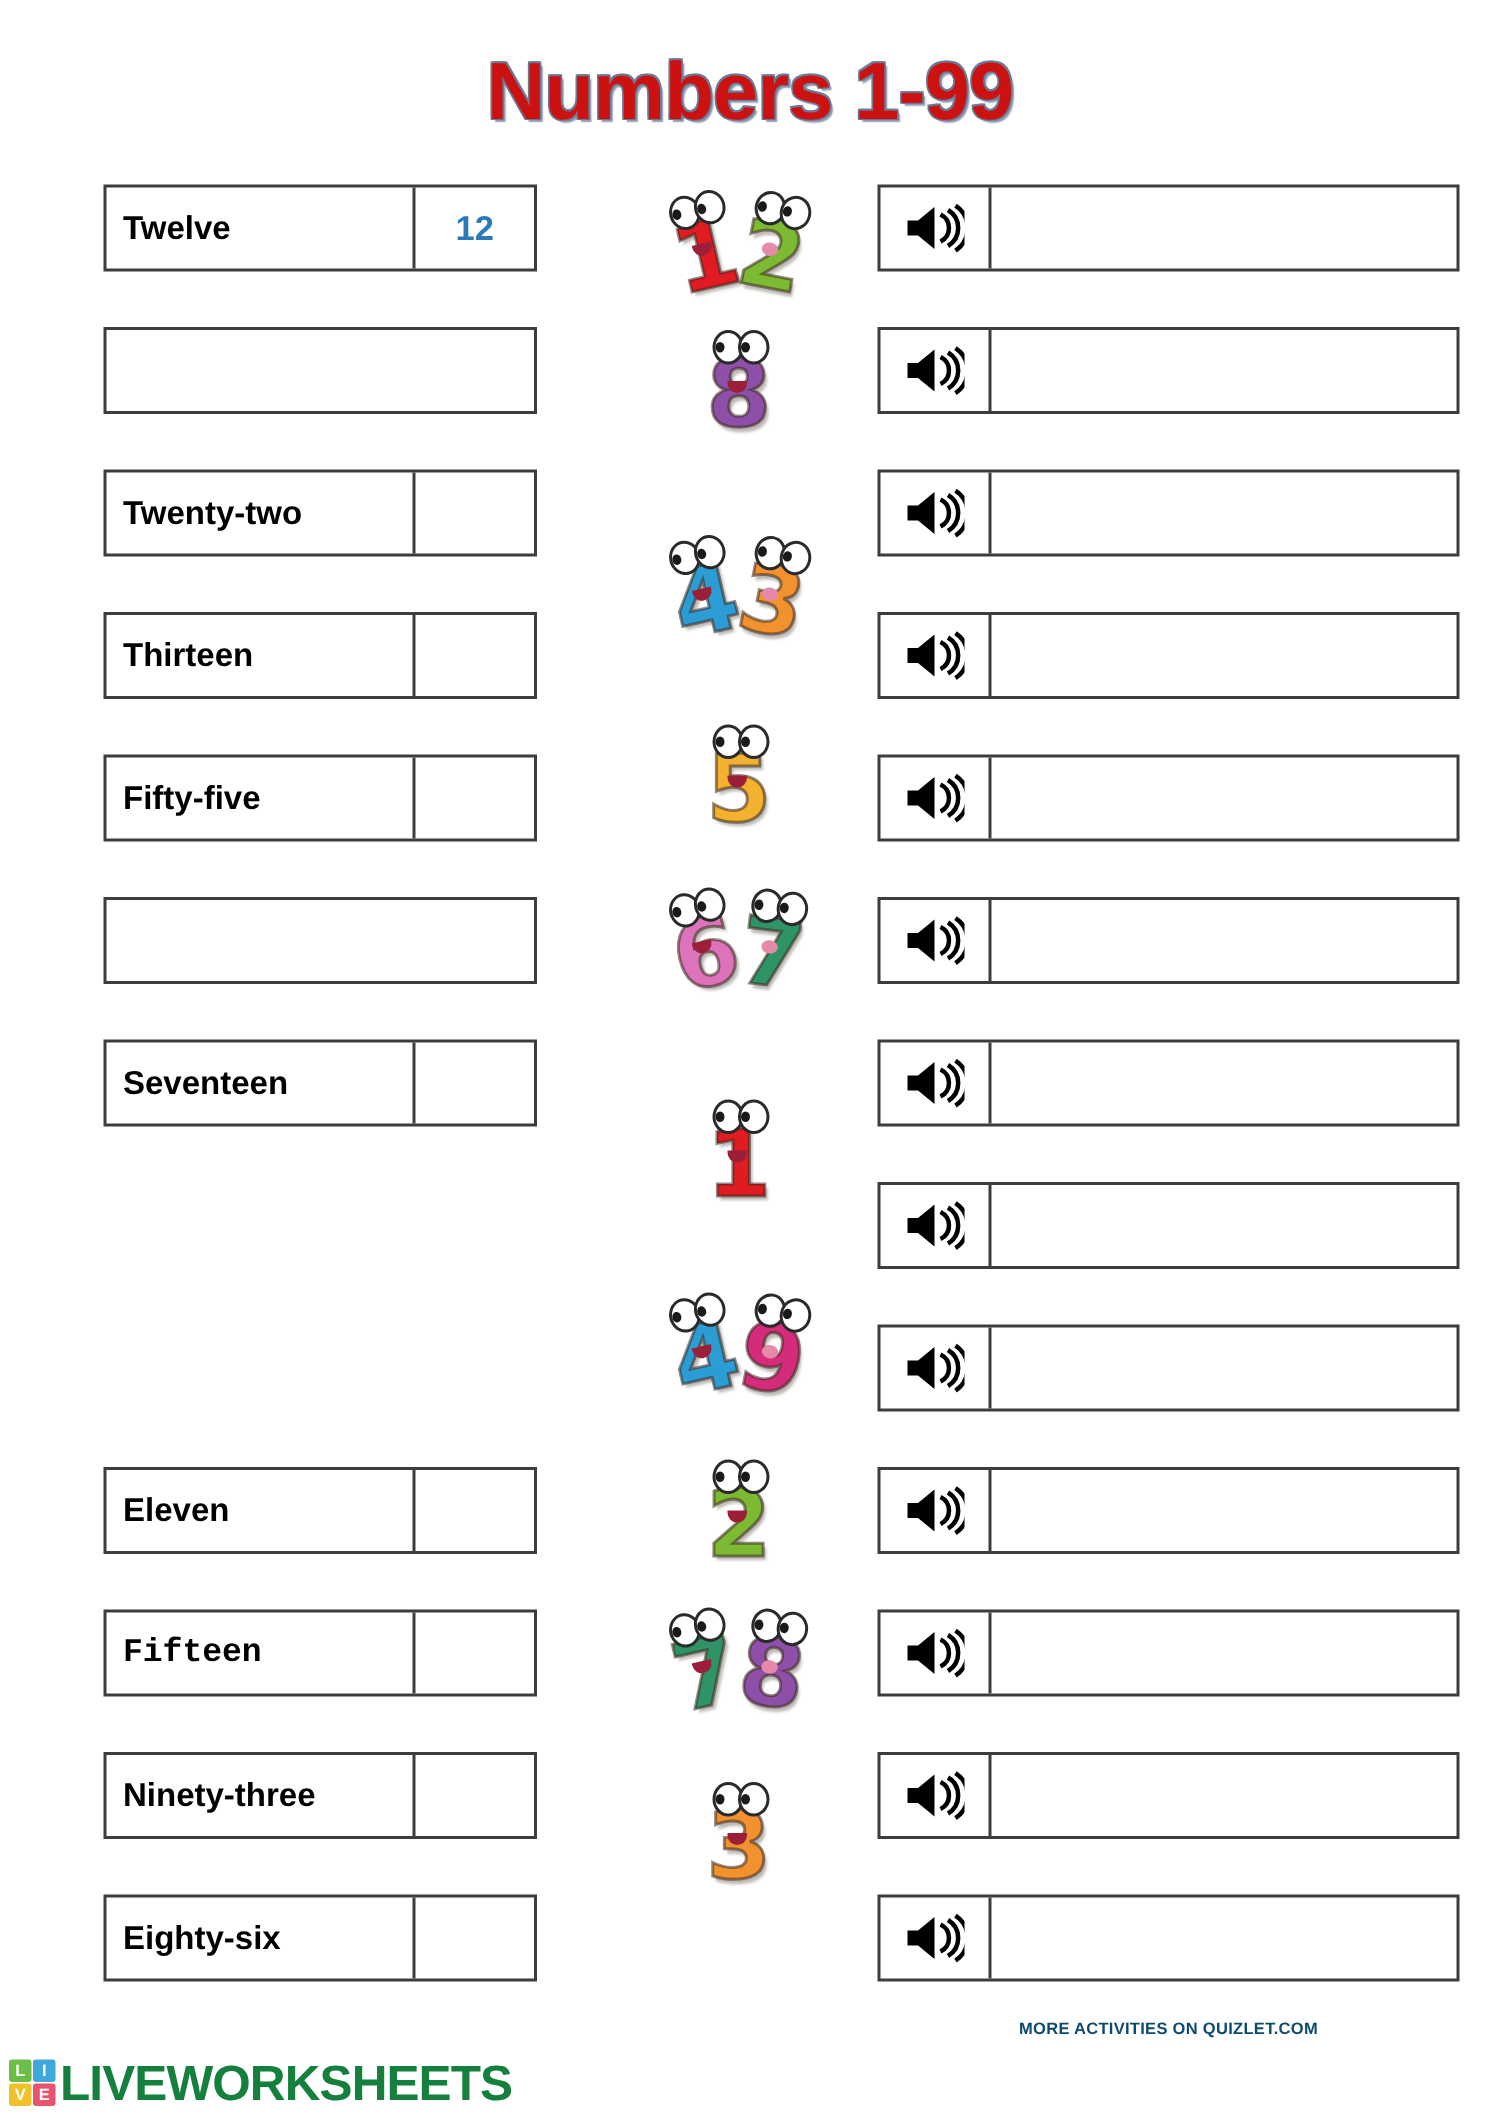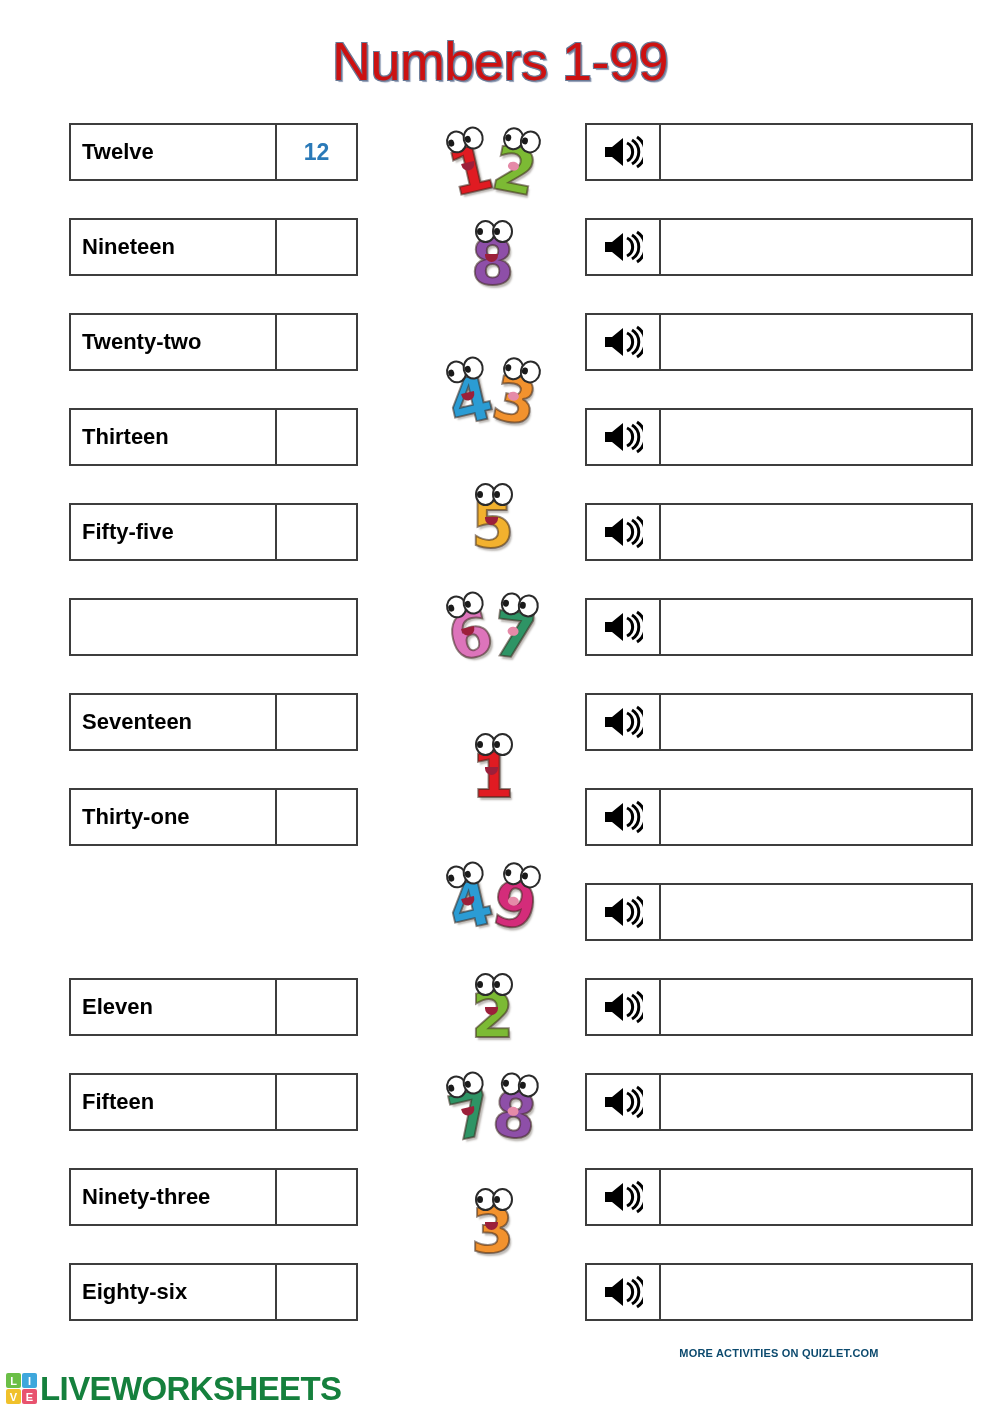--- a/index.html
+++ b/index.html
@@ -14,21 +14,21 @@
   }
 
   
   #worksheet-title {
     position: absolute;
     top: 30px;
     left: 0;
     width: 1000px;
     text-align: center;
     font-size: 54px;
-    font-weight: normal;
+    font-weight: bold;
     color: #cc1111;
     letter-spacing: -0.5px;
     text-shadow:
        1px  1px 0 #6a7a96,
       -1px  1px 0 #6a7a96,
        1px -1px 0 #6a7a96,
       -1px -1px 0 #6a7a96,
        2px  2px 1px #8d9ab3;
     white-space: nowrap;
   }
@@ -227,21 +227,20 @@
             <path d="M24 8 A10 10 0 0 1 24 26" stroke="#000" stroke-width="3" fill="none"></path>
             <path d="M29 5 A14 14 0 0 1 29 29" stroke="#000" stroke-width="3" fill="none"></path>
             <path d="M34 2 A18 18 0 0 1 34 32" stroke="#000" stroke-width="3" fill="none"></path>
           </svg>
         </div>
         <div class="audio-blank"></div>
       </div>
     </div>
     <div class="row" style="top: 218px;">
       <div class="word-group">
-        <div class="word-cell">Nineteen</div>
         <div class="answer-cell"></div>
       </div>
       <div class="audio-group">
         <div class="speaker-cell">
           <svg width="40" height="34" viewBox="0 0 40 34">
             <path d="M2 12 H9 L20 3 V31 L9 22 H2 Z" fill="#000"></path>
             <path d="M24 8 A10 10 0 0 1 24 26" stroke="#000" stroke-width="3" fill="none"></path>
             <path d="M29 5 A14 14 0 0 1 29 29" stroke="#000" stroke-width="3" fill="none"></path>
             <path d="M34 2 A18 18 0 0 1 34 32" stroke="#000" stroke-width="3" fill="none"></path>
           </svg>
@@ -327,24 +326,20 @@
             <path d="M2 12 H9 L20 3 V31 L9 22 H2 Z" fill="#000"></path>
             <path d="M24 8 A10 10 0 0 1 24 26" stroke="#000" stroke-width="3" fill="none"></path>
             <path d="M29 5 A14 14 0 0 1 29 29" stroke="#000" stroke-width="3" fill="none"></path>
             <path d="M34 2 A18 18 0 0 1 34 32" stroke="#000" stroke-width="3" fill="none"></path>
           </svg>
         </div>
         <div class="audio-blank"></div>
       </div>
     </div>
     <div class="row" style="top: 788px;">
-      <div class="word-group">
-        <div class="word-cell">Thirty-one</div>
-        <div class="answer-cell"></div>
-      </div>
       <div class="audio-group">
         <div class="speaker-cell">
           <svg width="40" height="34" viewBox="0 0 40 34">
             <path d="M2 12 H9 L20 3 V31 L9 22 H2 Z" fill="#000"></path>
             <path d="M24 8 A10 10 0 0 1 24 26" stroke="#000" stroke-width="3" fill="none"></path>
             <path d="M29 5 A14 14 0 0 1 29 29" stroke="#000" stroke-width="3" fill="none"></path>
             <path d="M34 2 A18 18 0 0 1 34 32" stroke="#000" stroke-width="3" fill="none"></path>
           </svg>
         </div>
         <div class="audio-blank"></div>
@@ -373,21 +368,21 @@
           <svg width="40" height="34" viewBox="0 0 40 34">
             <path d="M2 12 H9 L20 3 V31 L9 22 H2 Z" fill="#000"></path>
             <path d="M24 8 A10 10 0 0 1 24 26" stroke="#000" stroke-width="3" fill="none"></path>
             <path d="M29 5 A14 14 0 0 1 29 29" stroke="#000" stroke-width="3" fill="none"></path>
             <path d="M34 2 A18 18 0 0 1 34 32" stroke="#000" stroke-width="3" fill="none"></path>
           </svg>
         </div>
         <div class="audio-blank"></div>
       </div>
     </div>
-    <div class="row" style="top: 1073px;">
+    <div class="row" style="top: 1073px; font-family: Liberation Mono, monospace;">
       <div class="word-group">
         <div class="word-cell">Fifteen</div>
         <div class="answer-cell"></div>
       </div>
       <div class="audio-group">
         <div class="speaker-cell">
           <svg width="40" height="34" viewBox="0 0 40 34">
             <path d="M2 12 H9 L20 3 V31 L9 22 H2 Z" fill="#000"></path>
             <path d="M24 8 A10 10 0 0 1 24 26" stroke="#000" stroke-width="3" fill="none"></path>
             <path d="M29 5 A14 14 0 0 1 29 29" stroke="#000" stroke-width="3" fill="none"></path>

